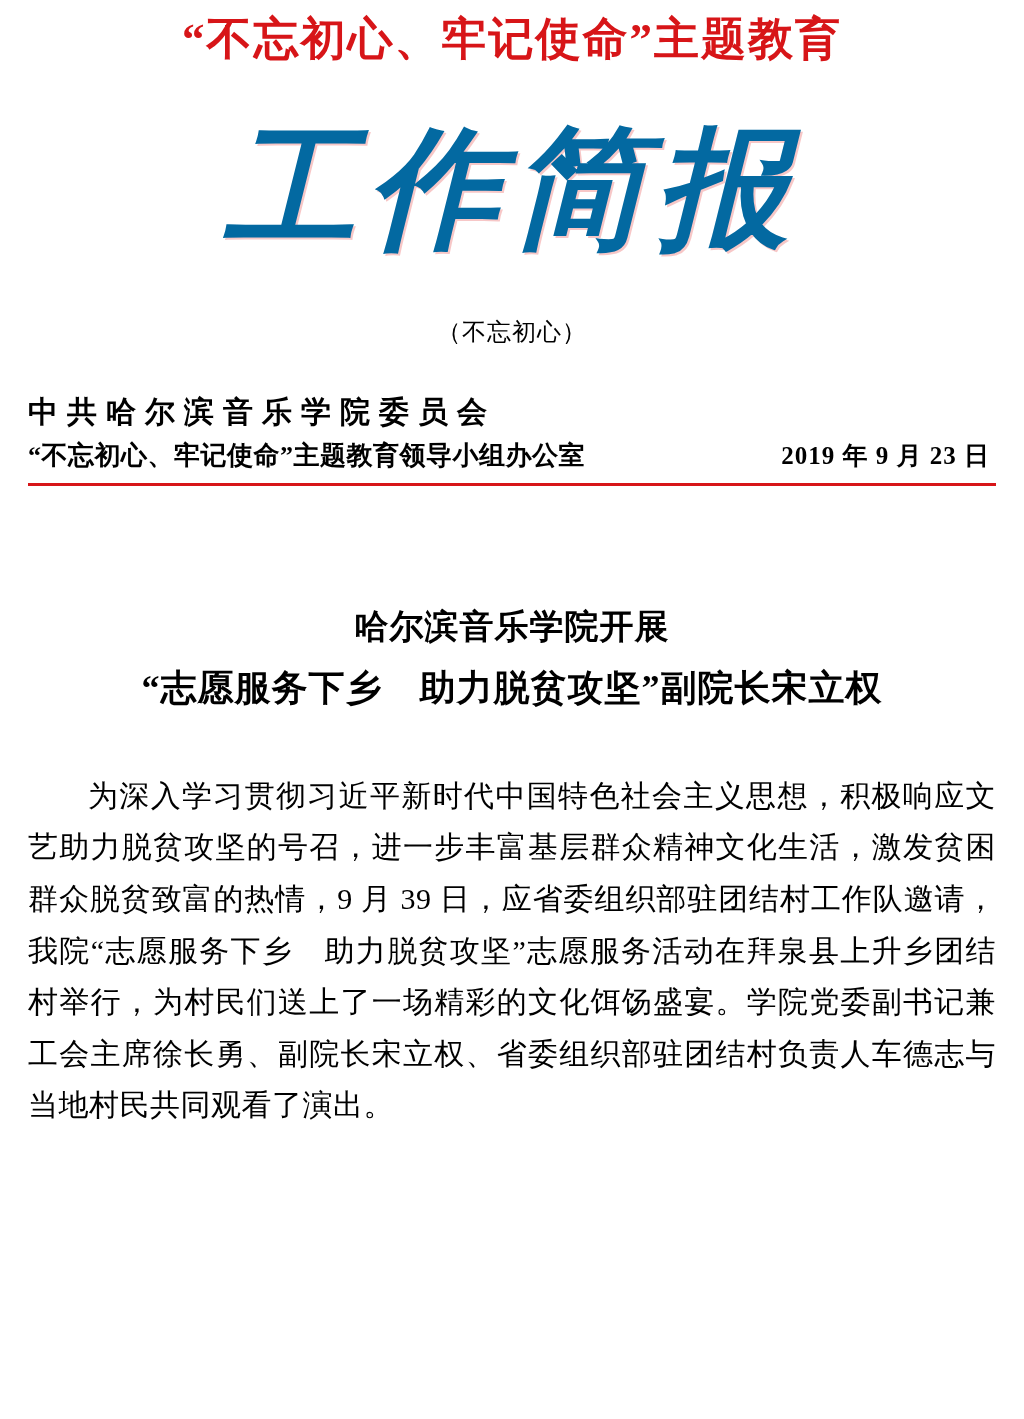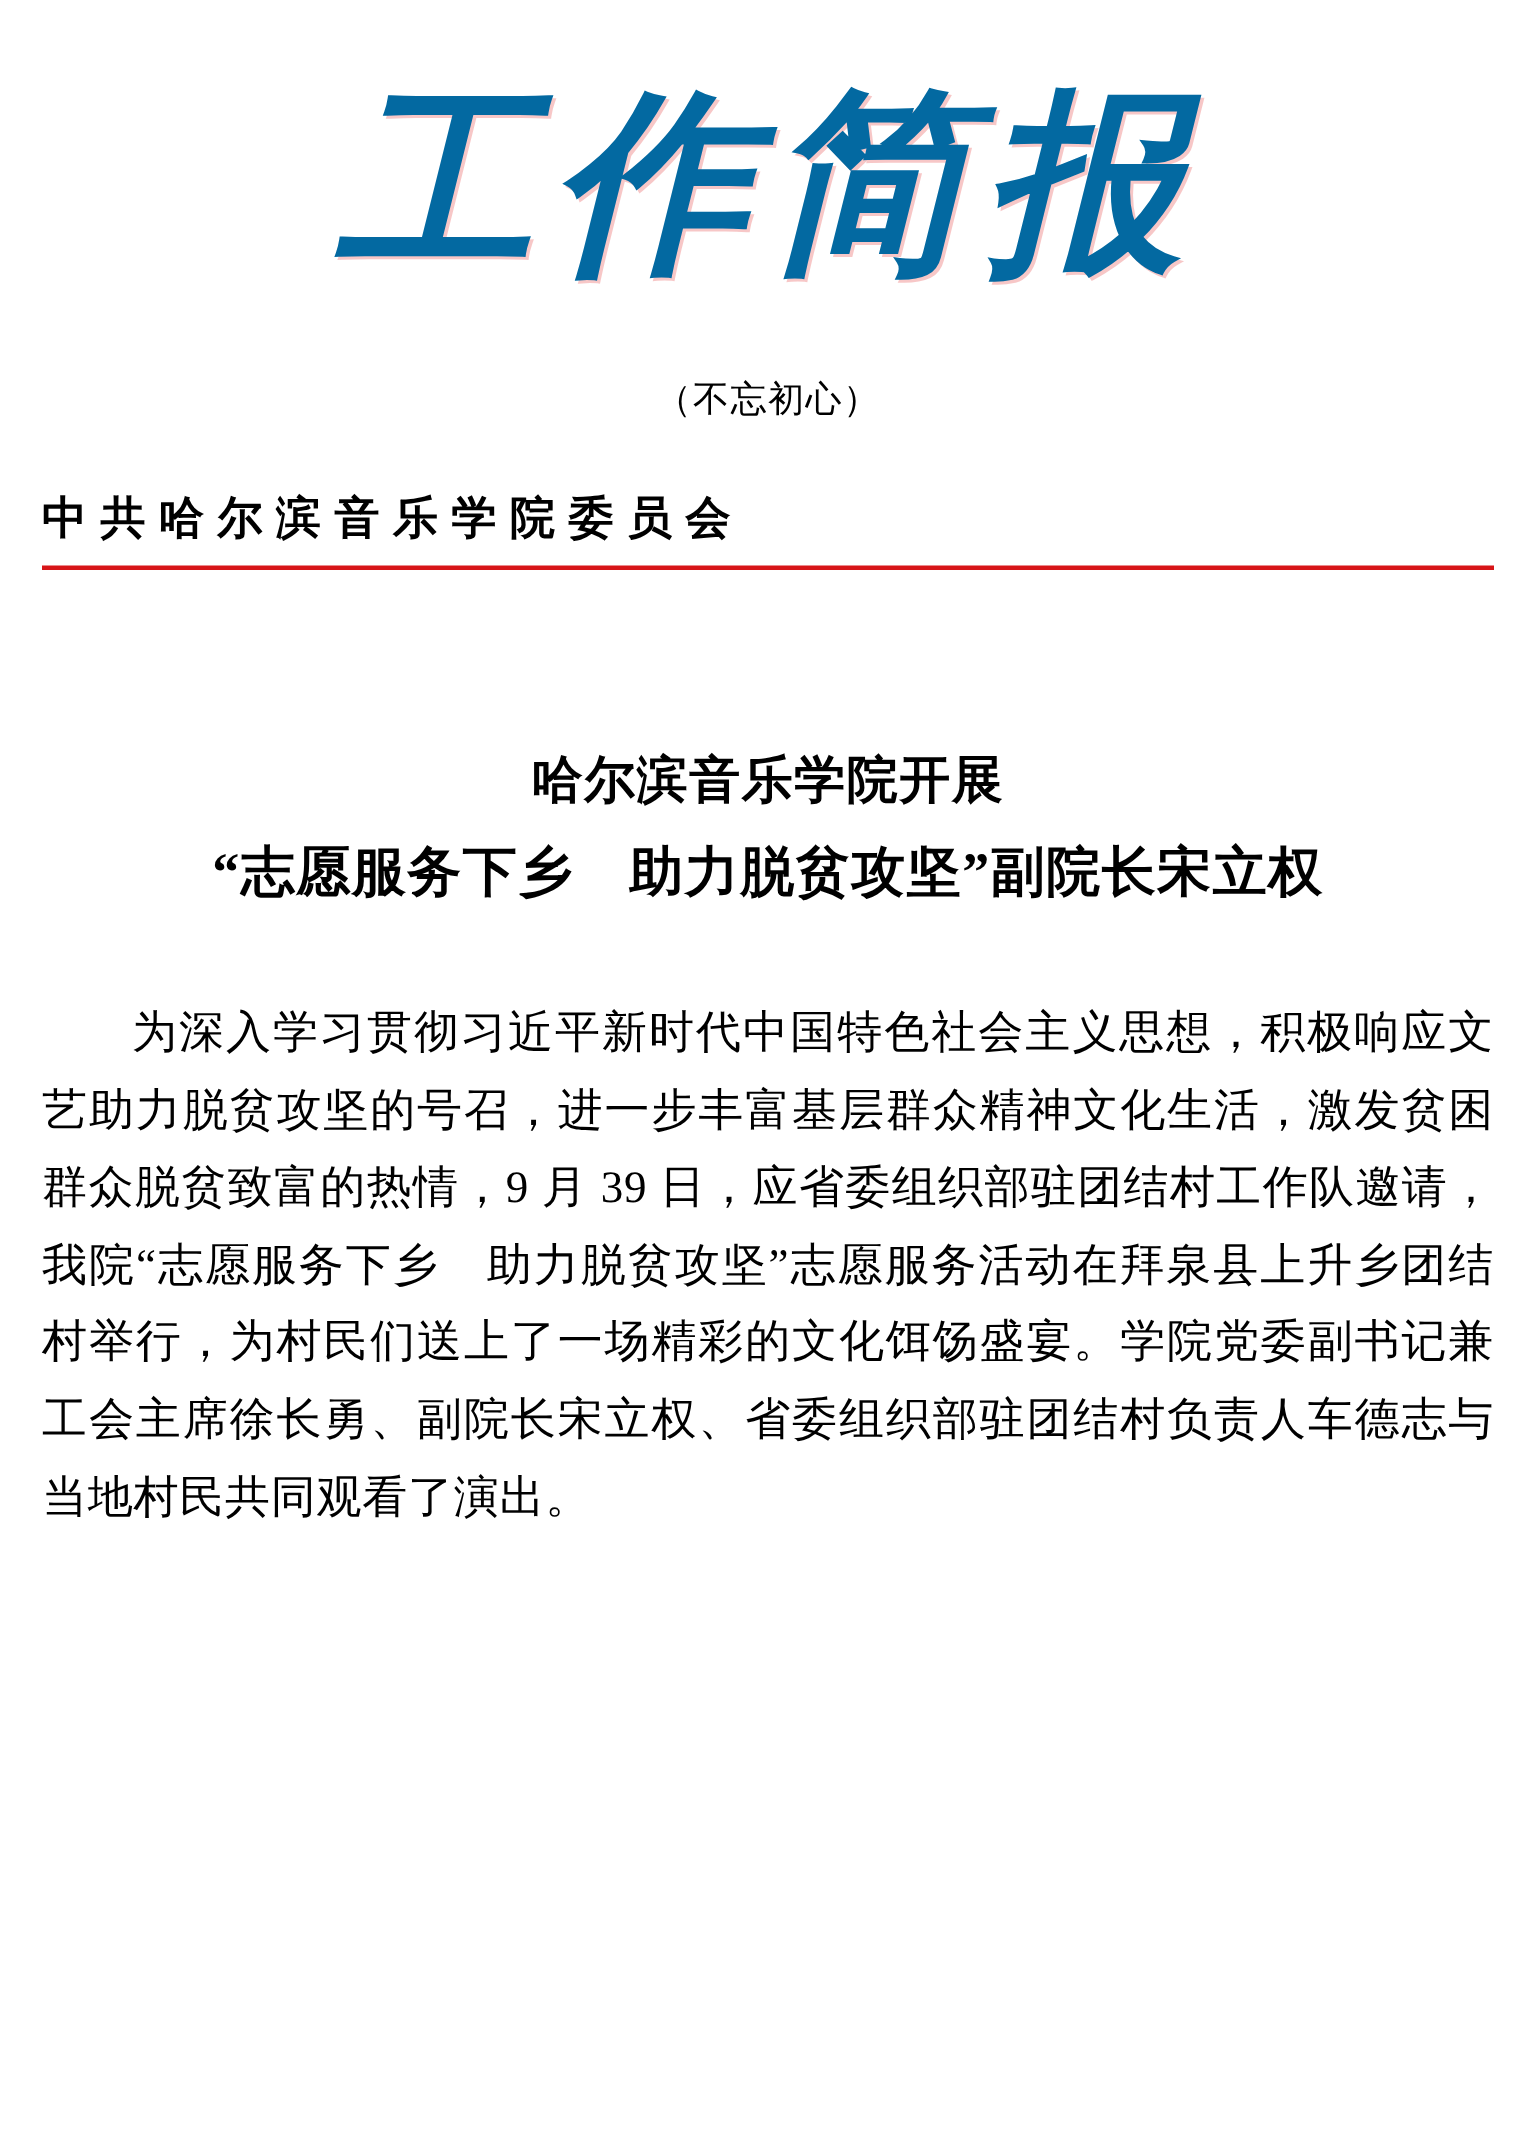--- a/index.html
+++ b/index.html
@@ -120,27 +120,32 @@
   .body-text p {
     margin: 0 0 0 0;
     text-indent: 2em;
   }
 </style>
 </head>
 <body>
 
 <div class="page">
 
+  <div class="masthead-line">“不忘初心、牢记使命”主题教育</div>
 
   <div class="masthead-title">工作简报</div>
 
   <div class="issue">（不忘初心）</div>
 
   <div class="org-block">
     <div class="org-name">中共哈尔滨音乐学院委员会</div>
+    <div class="org-sub-row">
+      <div class="org-sub">“不忘初心、牢记使命”主题教育领导小组办公室</div>
+      <div class="doc-date">2019 年 9 月 23 日</div>
+    </div>
     <hr class="red-rule">
   </div>
 
   <div class="article-title">
     <span class="t1">哈尔滨音乐学院开展</span>
     <span class="t2">“志愿服务下乡　助力脱贫攻坚”副院长宋立权</span>
   </div>
 
   <div class="body-text">
     <p>为深入学习贯彻习近平新时代中国特色社会主义思想，积极响应文艺助力脱贫攻坚的号召，进一步丰富基层群众精神文化生活，激发贫困群众脱贫致富的热情，9 月 39 日，应省委组织部驻团结村工作队邀请，我院“志愿服务下乡　助力脱贫攻坚”志愿服务活动在拜泉县上升乡团结村举行，为村民们送上了一场精彩的文化饵饧盛宴。学院党委副书记兼工会主席徐长勇、副院长宋立权、省委组织部驻团结村负责人车德志与当地村民共同观看了演出。</p>

